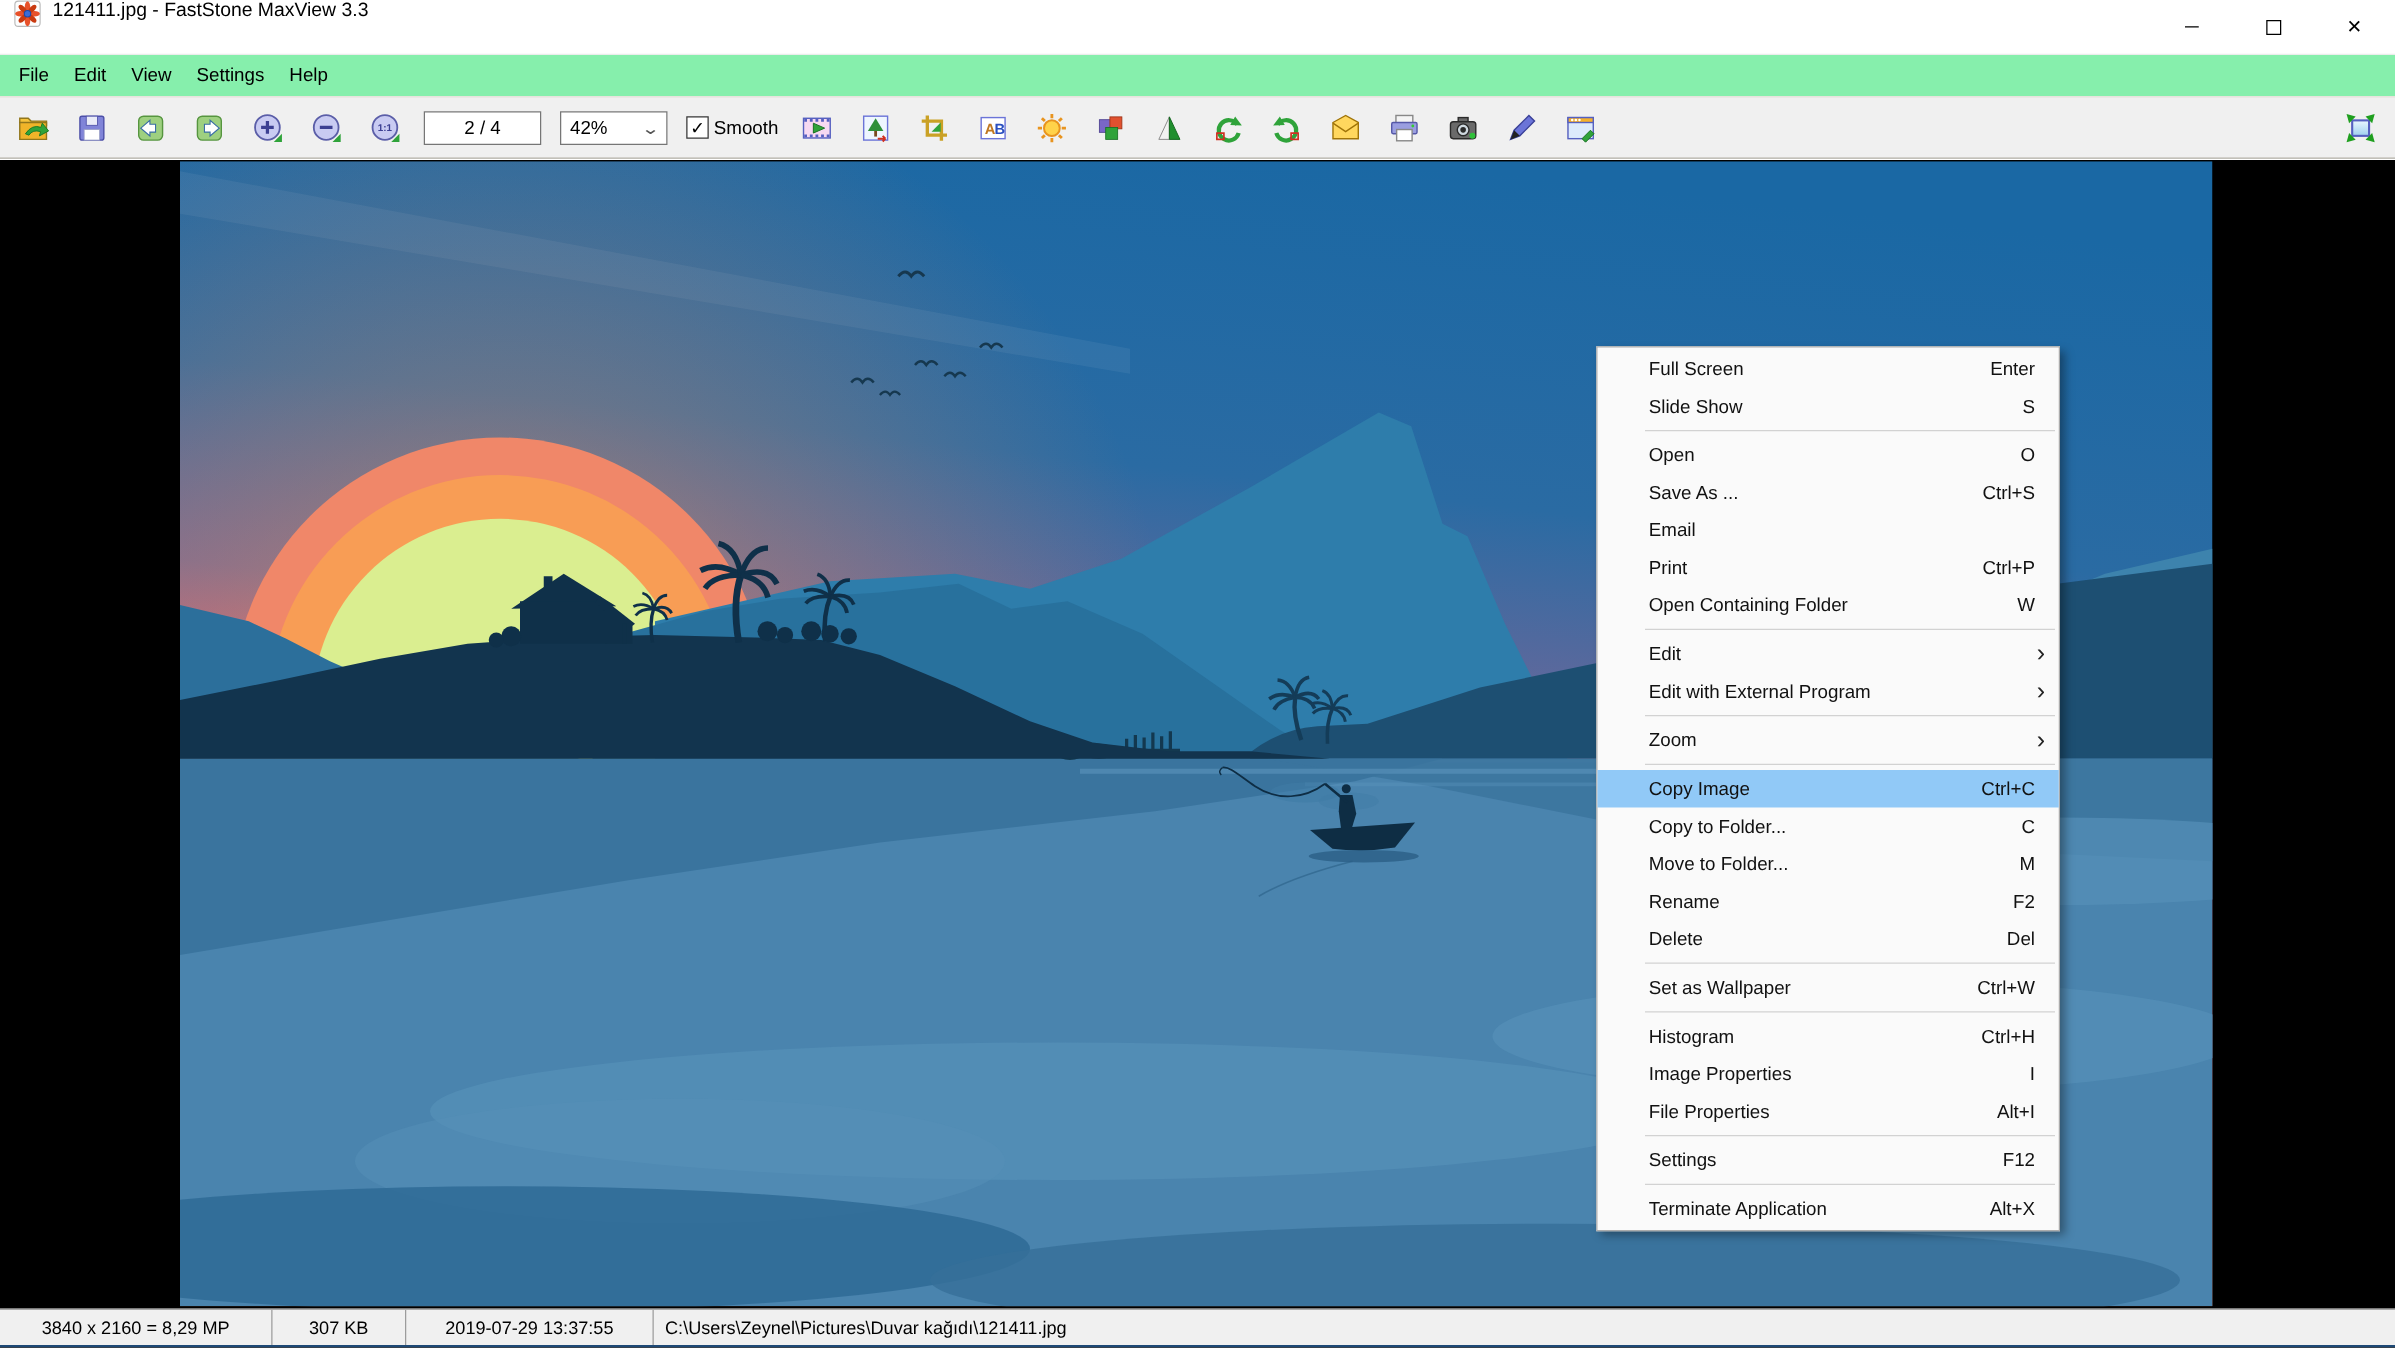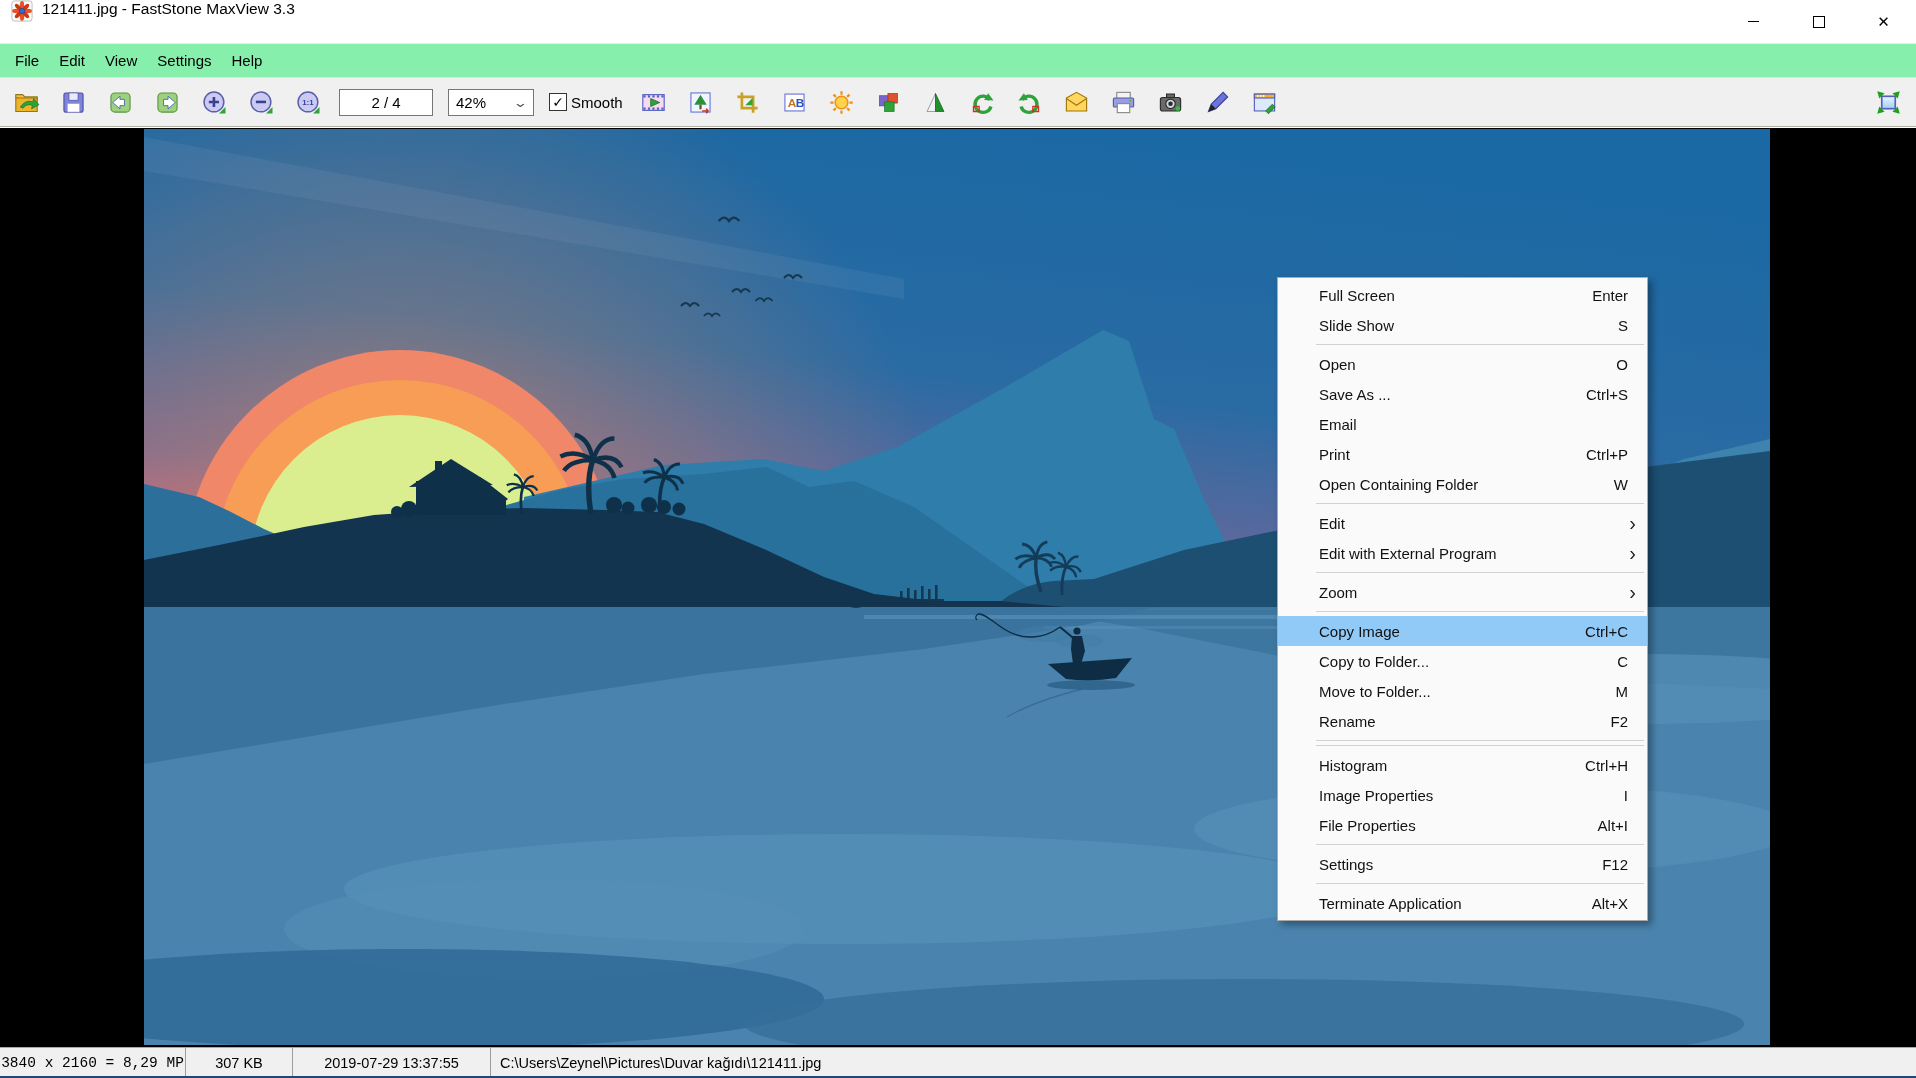--- a/index.html
+++ b/index.html
@@ -40,21 +40,21 @@
   .ctx-item{height:30px;display:flex;align-items:center;font-size:15px;color:#111;gap:40px;}
   .ctx-item .lbl{margin-left:41px;}
   .ctx-item .sc{margin-left:auto;margin-right:19px;}
   .ctx-item .sc.arrow{font-size:20px;margin-right:11px;color:#222;line-height:0.9;}
   .ctx-item.hl{background:#91c9f7;}
   .ctx-sep{height:1px;background:#d2d2d2;margin:4px 3px 4px 38px;}
 
   
   .statusbar{position:absolute;left:0;right:0;top:1047px;height:29px;background:#f0f0f0;border-top:1px solid #a9a9a9;display:flex;align-items:stretch;font-size:14.5px;color:#000;}
   .sb-cell{display:flex;align-items:center;justify-content:center;border-right:1px solid #9c9c9c;box-sizing:border-box;}
-  .sb-c1{width:186px;font-family:Liberation Mono, monospace;}
+  .sb-c1{width:218px;}
   .sb-c2{width:107px;}
   .sb-c3{width:198px;}
   .sb-c4{flex:1;justify-content:flex-start;padding-left:9px;border-right:none;}
   .bottom-edge{position:absolute;left:0;right:0;bottom:0;height:2px;background:#1e4976;z-index:9;}
 </style>
 </head>
 <body>
 
 <div class="window">
 
@@ -460,21 +460,29 @@
         <span class="sc">C</span>
       </div>
       <div class="ctx-item">
         <span class="lbl">Move to Folder...</span>
         <span class="sc">M</span>
       </div>
       <div class="ctx-item">
         <span class="lbl">Rename</span>
         <span class="sc">F2</span>
       </div>
-      <div class="ctx-sep"></div>
+      <div class="ctx-item">
+        <span class="lbl">Delete</span>
+        <span class="sc">Del</span>
+      </div>
+      <div class="ctx-sep"></div>
+      <div class="ctx-item">
+        <span class="lbl">Set as Wallpaper</span>
+        <span class="sc">Ctrl+W</span>
+      </div>
       <div class="ctx-sep"></div>
       <div class="ctx-item">
         <span class="lbl">Histogram</span>
         <span class="sc">Ctrl+H</span>
       </div>
       <div class="ctx-item">
         <span class="lbl">Image Properties</span>
         <span class="sc">I</span>
       </div>
       <div class="ctx-item">

